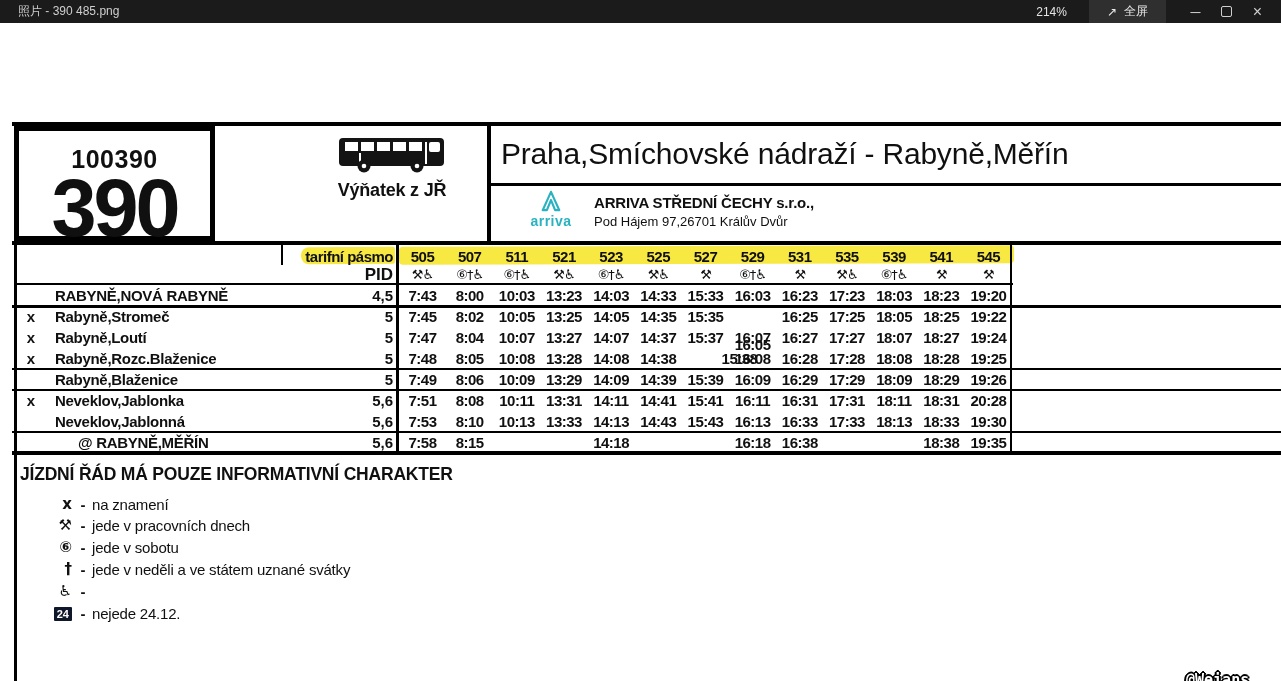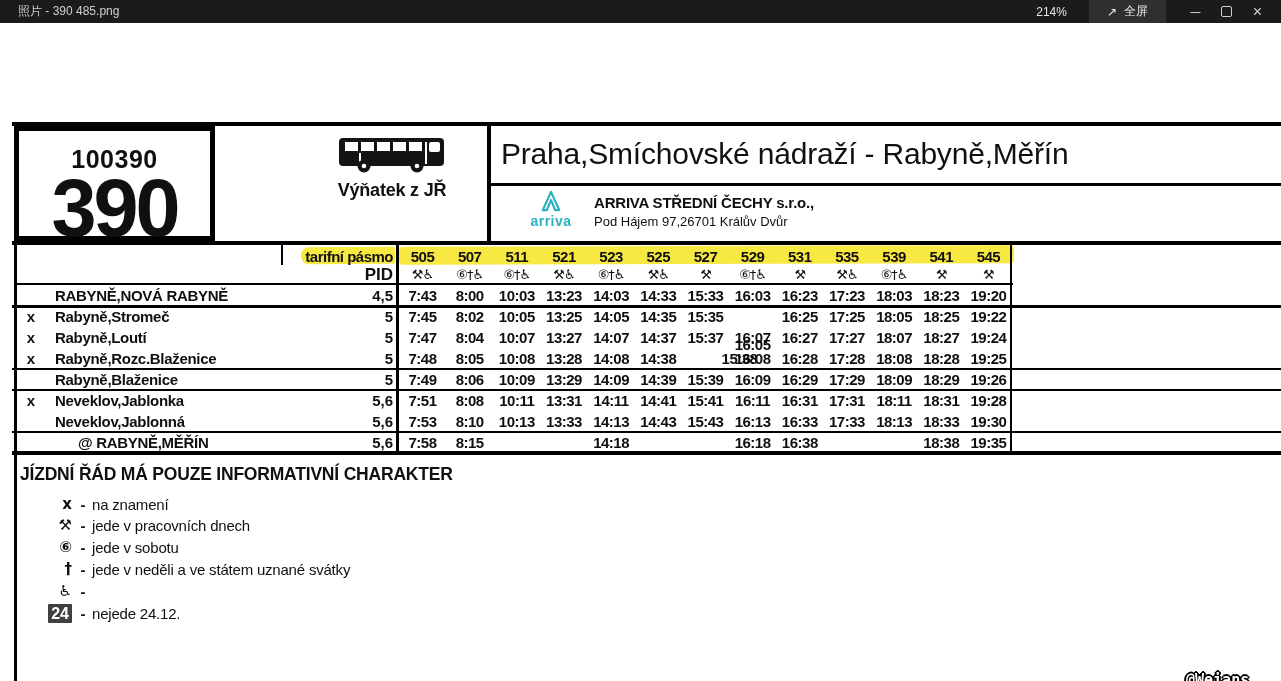--- a/index.html
+++ b/index.html
@@ -64,21 +64,21 @@
   .sname{position:absolute;left:55px;font-size:15px;font-weight:600;letter-spacing:-.3px;white-space:nowrap;}
   .sname.endpoint{left:78px;}
   .szone{position:absolute;left:300px;width:93px;text-align:right;font-size:15px;font-weight:600;}
   .tcell{position:absolute;width:47px;text-align:center;font-size:15px;font-weight:600;letter-spacing:-.5px;}
 
   
   #note-title{left:20px;top:441px;font-size:17.5px;font-weight:700;letter-spacing:-.2px;}
   .leg-row{position:absolute;left:0;width:700px;height:21px;line-height:21px;}
   .leg-sym{position:absolute;left:20px;width:52px;text-align:right;font-size:15px;font-weight:600;
            font-family:"DejaVu Sans",sans-serif;}
-  .leg-sym .boxed{background:#404040;color:#fff;font-size:16px;font-weight:700;padding:1px 3px;border-radius:1px;
+  .leg-sym .boxed{background:#0f172a;color:#fff;font-size:11px;font-weight:700;padding:1px 3px;border-radius:1px;
                   font-family:"Liberation Sans",sans-serif;}
   .leg-dash{position:absolute;left:78px;width:10px;text-align:center;font-size:15px;font-weight:700;}
   .leg-text{position:absolute;left:92px;font-size:15px;font-weight:500;letter-spacing:-.2px;white-space:nowrap;}
 
   
   #watermark{left:1186px;top:648px;font-family:"DejaVu Sans Mono",monospace;font-size:15px;font-weight:700;
              color:#fff;letter-spacing:0;
              text-shadow:-1px -1px 0 #000,1px -1px 0 #000,-1px 1px 0 #000,1px 1px 0 #000,
                          -2px 0 0 #000,2px 0 0 #000,0 -2px 0 #000,0 2px 0 #000;}
 </style>
@@ -298,21 +298,21 @@
           <span class="tcell" style="left: 493.3px;">10:11</span>
           <span class="tcell" style="left: 540.5px;">13:31</span>
           <span class="tcell" style="left: 587.6px;">14:11</span>
           <span class="tcell" style="left: 634.8px;">14:41</span>
           <span class="tcell" style="left: 682px;">15:41</span>
           <span class="tcell" style="left: 729.1px;">16:11</span>
           <span class="tcell" style="left: 776.3px;">16:31</span>
           <span class="tcell" style="left: 823.4px;">17:31</span>
           <span class="tcell" style="left: 870.6px;">18:11</span>
           <span class="tcell" style="left: 917.8px;">18:31</span>
-          <span class="tcell" style="left: 964.9px;">19:28</span>
+          <span class="tcell" style="left: 964.9px;">20:28</span>
         </div>
         <div class="row" style="top: 388px;">
           <span class="sname">Neveklov,Jablonná</span>
           <span class="szone">5,6</span>
           <span class="tcell" style="left: 399px;">7:53</span>
           <span class="tcell" style="left: 446.2px;">8:10</span>
           <span class="tcell" style="left: 493.3px;">10:13</span>
           <span class="tcell" style="left: 540.5px;">13:33</span>
           <span class="tcell" style="left: 587.6px;">14:13</span>
           <span class="tcell" style="left: 634.8px;">14:43</span>

